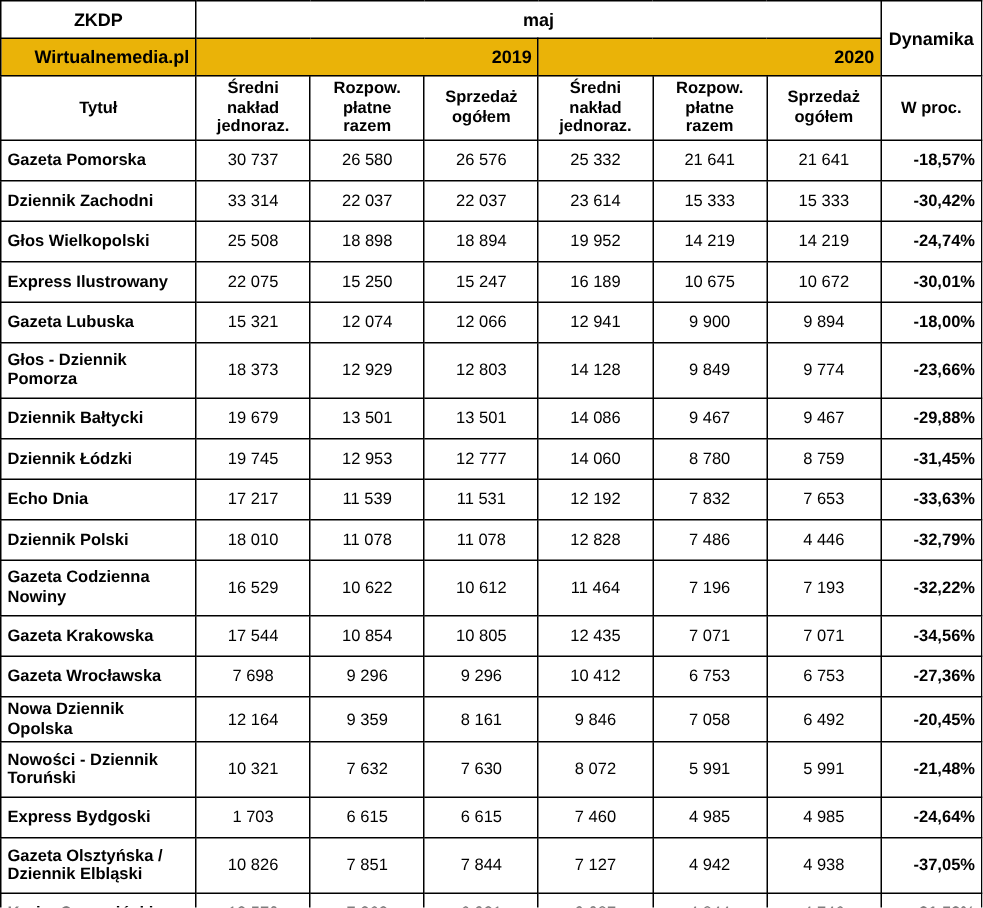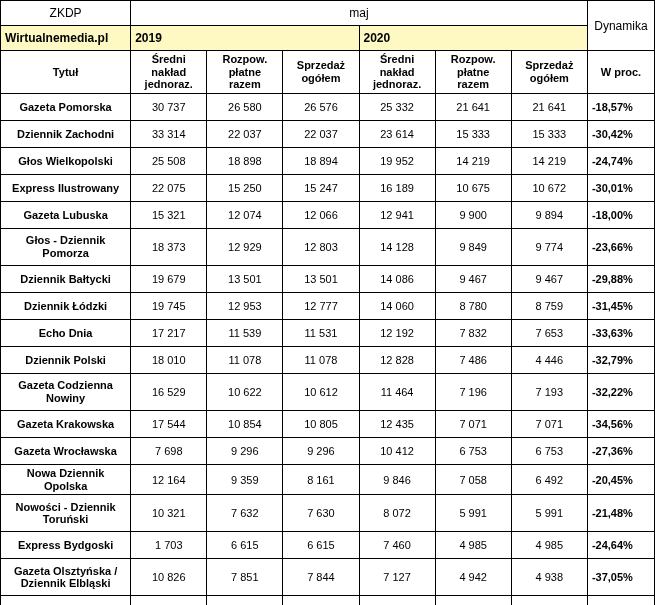--- a/index.html
+++ b/index.html
@@ -19,52 +19,52 @@
     table-layout: fixed;
     font-size: 11px;
   }
   table.data-table td, table.data-table th {
     border: 1px solid #000000;
     padding: 2px 4px;
     vertical-align: middle;
   }
   .hdr-top {
     background: #ffffff;
-    font-weight: normal;
+    font-weight: bold;
     text-align: center;
     height: 20px;
     font-size: 12px;
   }
   .hdr-sub {
-    background: #fef9c3;
-    font-weight: bold;
-    text-align: left;
+    background: #eab308;
+    font-weight: bold;
+    text-align: right;
     height: 20px;
     font-size: 12px;
   }
   .hdr-col {
     background: #ffffff;
     font-weight: bold;
     text-align: center;
     font-size: 11px;
     height: 30px;
     line-height: 1.15;
   }
   .title-cell {
-    text-align: center;
+    text-align: left;
     font-weight: bold;
     font-size: 11px;
     line-height: 1.15;
   }
   .num-cell {
     text-align: center;
     font-size: 11px;
   }
   .dyn-cell {
-    text-align: left;
+    text-align: right;
     font-weight: bold;
     font-size: 11px;
     margin-left: 32px;
   }
   .row-tall td { height: 32px; }
   .row-normal td { height: 22px; }
   .col-title { width: 130px; }
   .col-num { width: 76px; }
   .col-dyn { width: 67px; }
 </style>

